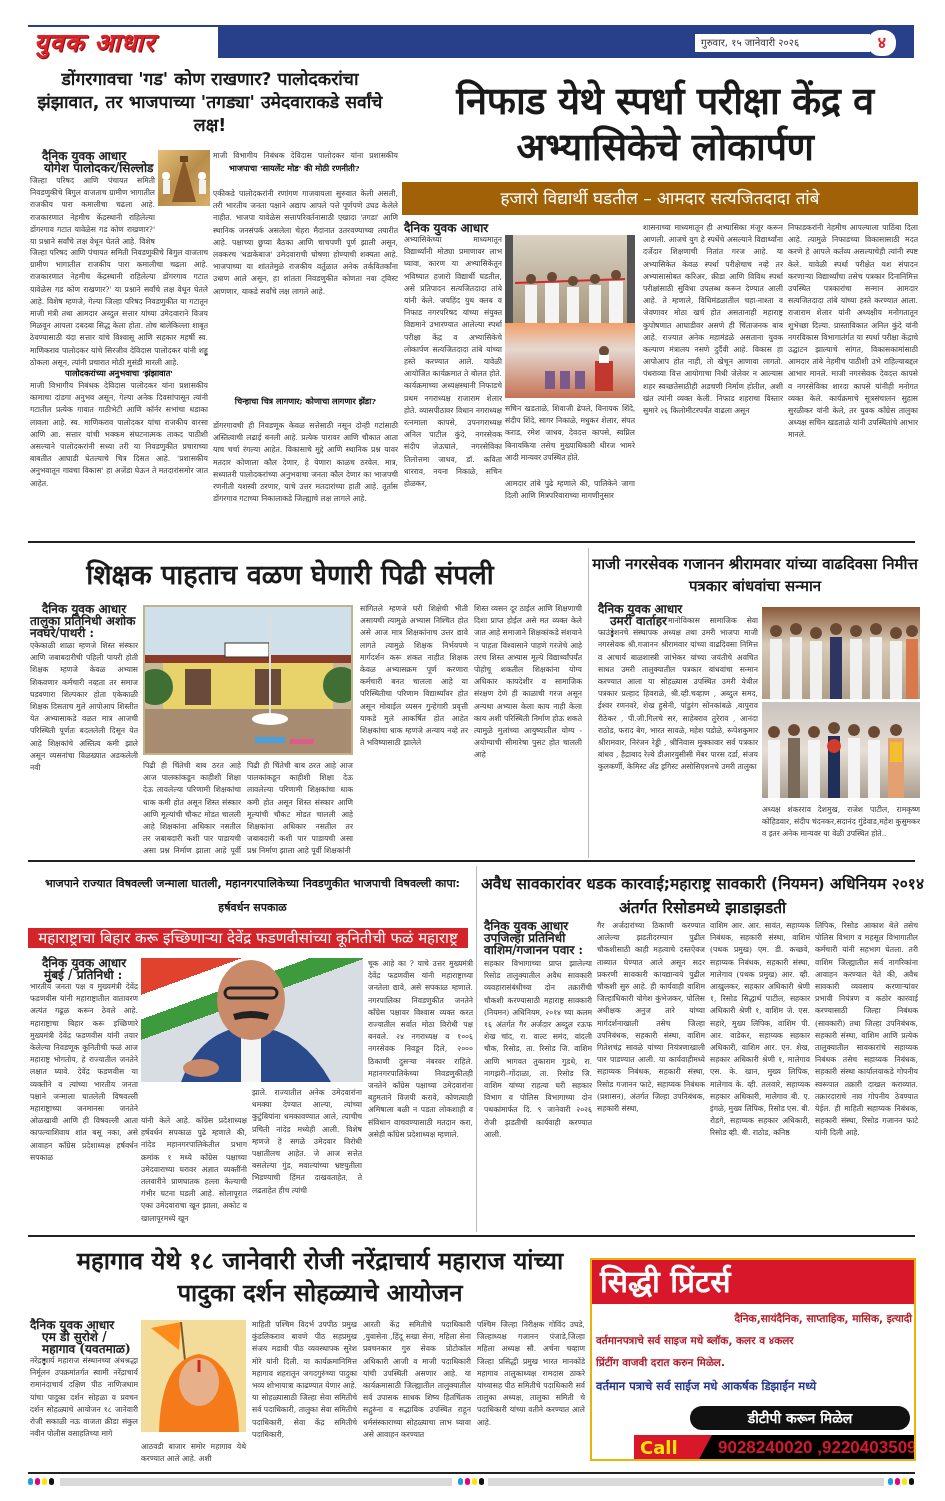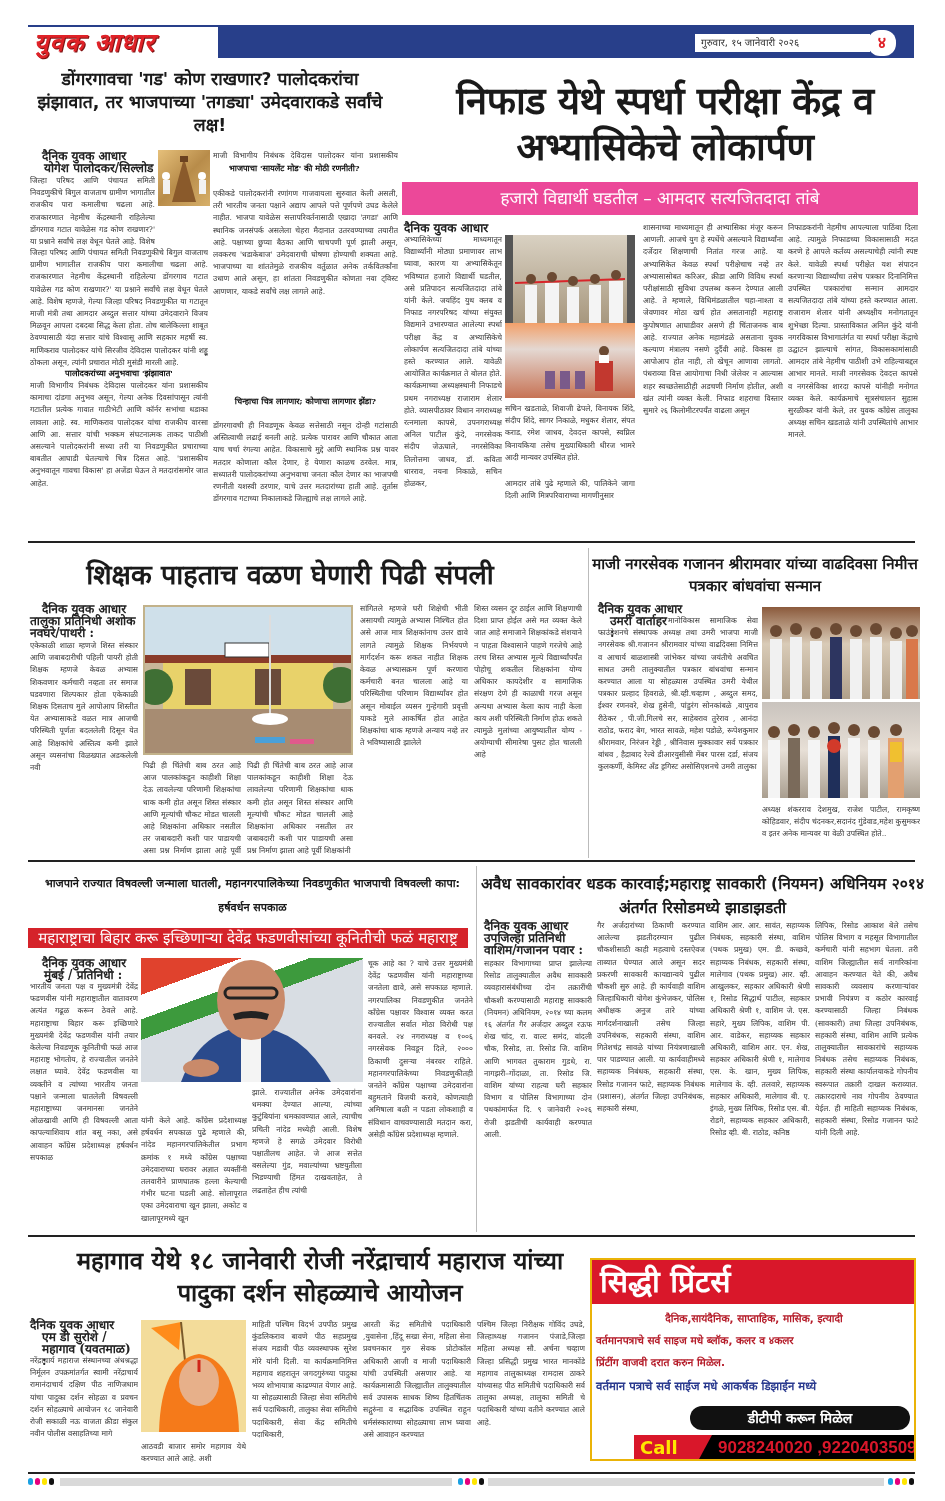--- a/index.html
+++ b/index.html
@@ -15,21 +15,21 @@
           letter-spacing: 1px; text-shadow: 1px 1px 0 #7a1212; font-style: italic; }
   .dateline { left: 695px; top: 34px; width: 175px; height: 18px; background: #fff;
               font-size: 10px; color: #333; line-height: 18px; padding-left: 6px; }
   .page-no { left: 868px; top: 30px; width: 28px; height: 26px; background: #fff; border-radius: 12px;
              color: #e02228; font-weight: bold; font-size: 16px; text-align: center; line-height: 26px; }
 
   
   .hl { font-weight: bold; text-align: center; color: #1a1a1a; font-family: "DejaVu Sans", sans-serif; }
   .hl1 { left: 30px; top: 68px; width: 360px; font-size: 17.5px; line-height: 23px; }
   .hl-big { left: 410px; top: 78px; width: 510px; font-size: 38px; line-height: 46px; letter-spacing: -0.5px; }
-  .sub-band { left: 402px; top: 182px; width: 516px; height: 33px; background: #ec4899; color: #fff;
+  .sub-band { left: 402px; top: 182px; width: 516px; height: 33px; background: #a16207; color: #fff;
               font-size: 17px; line-height: 33px; text-align: center; }
 
   .body-txt { font-family: "DejaVu Serif", serif; font-size: 7.6px; line-height: 12.2px; color: #333; text-align: justify; overflow: hidden; }
   .byline { font-family: "DejaVu Serif", serif; font-size: 12px; line-height: 12.2px; color: #222; font-weight: bold; }
   .subhead { font-family: "DejaVu Serif", serif; font-size: 8.2px; line-height: 12.2px; font-weight: bold; color: #111; }
 
   .photo { overflow: hidden; }
   .rule { background: #222; height: 2px; }
   .vrule { background: #bbb; width: 1px; }
 
@@ -262,21 +262,21 @@
 </div>
 <div class="abs body-txt" style="left:141px;top:1441px;width:105px;height:26px;">आठवडी बाजार समोर महागाव येथे करण्यात आले आहे. अशी</div>
 <div class="abs body-txt" style="left:252px;top:1319px;width:105px;height:146px;">माहिती पश्चिम विदर्भ उपपीठ प्रमुख कुंडलिकराव बावणे पीठ सहप्रमुख संजय मडावी पीठ व्यवस्थापक सुरेश मोरे यांनी दिली. या कार्यक्रमानिमित्त महागाव शहरातून जगदगुरुंच्या पादुका भव्य शोभायात्रा काढण्यात येणार आहे. या सोहळ्यासाठी जिल्हा सेवा समितीचे सर्व पदाधिकारी, तालुका सेवा समितीचे पदाधिकारी, सेवा केंद्र समितीचे पदाधिकारी,</div>
 <div class="abs body-txt" style="left:363px;top:1319px;width:108px;height:146px;">आरती केंद्र समितीचे पदाधिकारी ,युवासेना ,हिंदू सखा सेना, महिला सेना प्रवचनकार गुरु सेवक प्रोटोकॉल अधिकारी आजी व माजी पदाधिकारी यांची उपस्थिती असणार आहे. या कार्यक्रमासाठी जिल्ह्यातील तालुक्यातील सर्व उपासक साधक शिष्य हितचिंतक सद्गुरुंना व सद्भाविक उपस्थित राहून धर्मसंस्काराच्या सोहळ्याचा लाभ घ्यावा असे आवाहन करण्यात</div>
 <div class="abs body-txt" style="left:477px;top:1319px;width:108px;height:146px;">पश्चिम जिल्हा निरीक्षक गोविंद उघडे, जिल्हाध्यक्ष गजानन पंजाडे,जिल्हा महिला अध्यक्ष सौ. अर्चना चव्हाण जिल्हा प्रसिद्धी प्रमुख भारत मानकोंडे महागाव तालुकाध्यक्ष रामदास ठाकरे यांच्यासह पीठ समितीचे पदाधिकारी सर्व तालुका अध्यक्ष, तालुका समिती चे पदाधिकारी यांच्या वतीने करण्यात आले आहे.</div>
 
 <div class="abs ad">
   <div class="ad-top">
     <div class="ad-title">सिद्धी प्रिंटर्स</div>
   </div>
-  <div class="ad-line" style="top:50px;text-align:center;">दैनिक,सायंदैनिक, साप्ताहिक, मासिक, इत्यादी</div>
+  <div class="ad-line" style="top:50px;text-align:right;">दैनिक,सायंदैनिक, साप्ताहिक, मासिक, इत्यादी</div>
   <div class="ad-line" style="top:72px;">वर्तमानपत्राचे सर्व साइज मधे ब्लॉक, कलर व ४कलर</div>
   <div class="ad-line" style="top:94px;">प्रिंटींग वाजवी दरात करुन मिळेल.</div>
   <div class="ad-line blue" style="top:118px;">वर्तमान पत्राचे सर्व साईज मधे आकर्षक डिझाईन मध्ये</div>
   <div class="ad-pill">डीटीपी करून मिळेल</div>
   <div class="ad-bottom">
     <div class="ad-call">Call</div>
     <div class="ad-phone">9028240020 ,9220403509</div>
   </div>
 </div>
 

